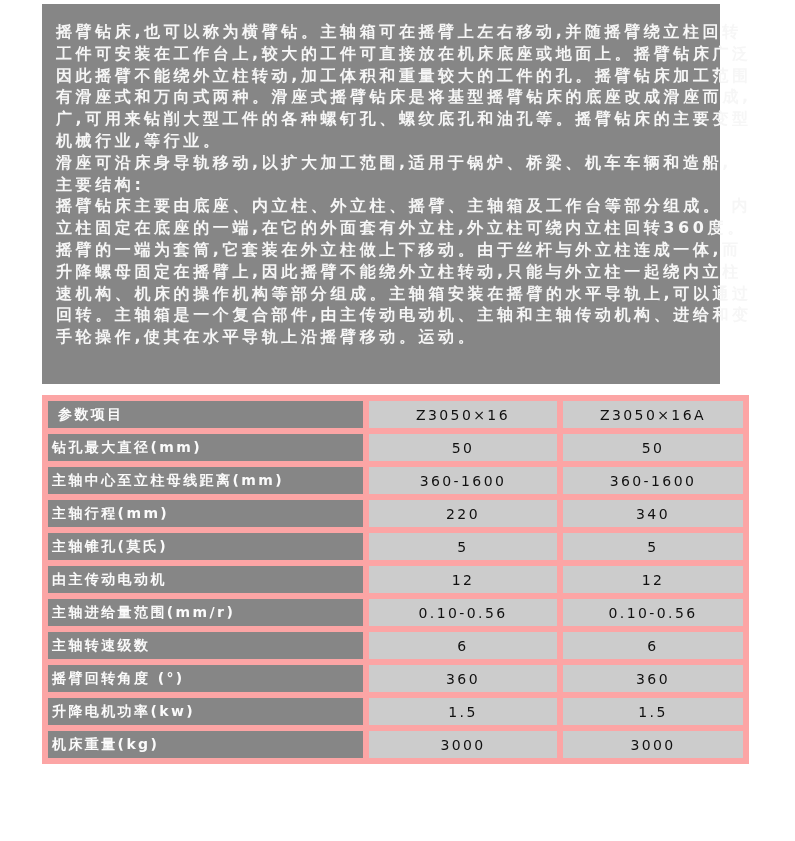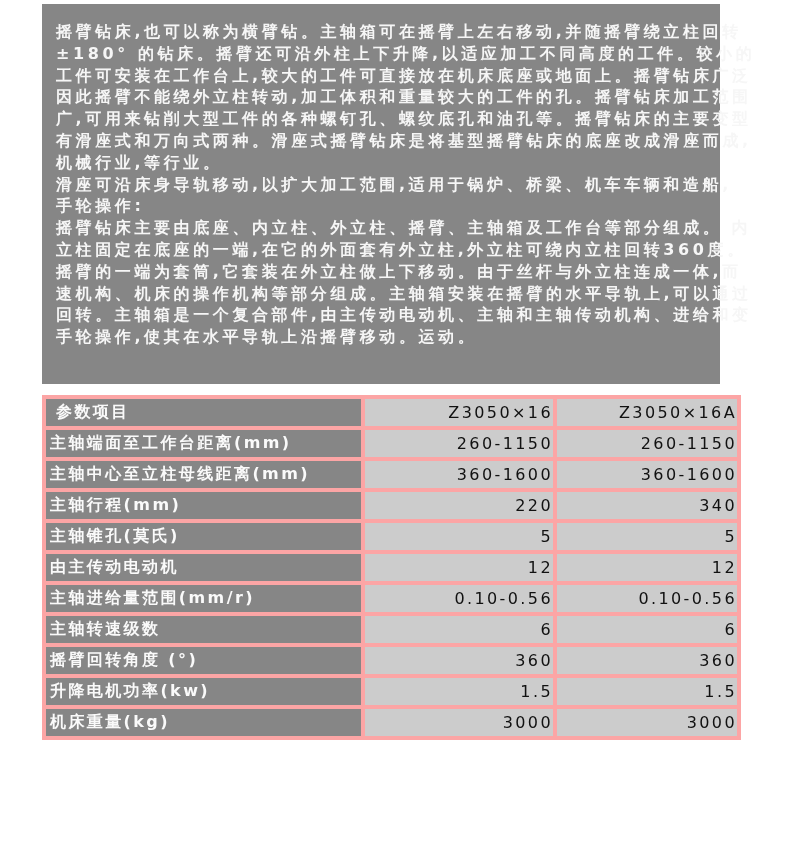--- a/index.html
+++ b/index.html
@@ -11,67 +11,67 @@
     }
     .intro .line {
       color: #f6f6f6; font-size: 16px; line-height: 21.8px; height: 21.8px;
       white-space: nowrap; letter-spacing: 3.6px; font-weight: bold;
     }
     .spec {
       position: absolute; left: 42px; top: 395px; width: 676px;
       border-collapse: collapse; table-layout: fixed;
     }
     .spec td {
-      height: 27px; padding: 0; border: 4px solid #fca5a5;
-      font-size: 16px; letter-spacing: 2.4px; white-space: nowrap;
+      height: 27px; padding: 0; border: 6px solid #fca5a5;
+      font-size: 14px; letter-spacing: 2.4px; white-space: nowrap;
     }
     .spec td.label {
       width: 305px; background: #868686; color: #fafafa; font-weight: bold;
       text-align: left; padding-left: 4px;
     }
     .spec tr.head td.label { padding-left: 10px; }
     .spec td.val {
-      background: #cccccc; color: #111111; text-align: right;
+      background: #cccccc; color: #111111; text-align: center;
       font-family: "DejaVu Sans", "Liberation Sans", sans-serif;
     }
     .spec td.v1 { width: 188px; }
     .spec td.v2 { width: 180px; }
   </style>
 </head>
 <body>
 
 <div class="intro">
   <div class="line">摇臂钻床,也可以称为横臂钻。主轴箱可在摇臂上左右移动,并随摇臂绕立柱回转</div>
-  <div class="line">±180° 的钻床。摇臂还可沿外柱上下升降,以适应加工不同高度的工件。较小的</div>
   <div class="line">工件可安装在工作台上,较大的工件可直接放在机床底座或地面上。摇臂钻床广泛</div>
   <div class="line">因此摇臂不能绕外立柱转动,加工体积和重量较大的工件的孔。摇臂钻床加工范围</div>
+  <div class="line">有滑座式和万向式两种。滑座式摇臂钻床是将基型摇臂钻床的底座改成滑座而成,</div>
   <div class="line">广,可用来钻削大型工件的各种螺钉孔、螺纹底孔和油孔等。摇臂钻床的主要变型</div>
-  <div class="line">有滑座式和万向式两种。滑座式摇臂钻床是将基型摇臂钻床的底座改成滑座而成,</div>
   <div class="line">机械行业,等行业。</div>
   <div class="line">滑座可沿床身导轨移动,以扩大加工范围,适用于锅炉、桥梁、机车车辆和造船,</div>
-  <div class="line">手轮操作:</div>
+  <div class="line">主要结构:</div>
   <div class="line">摇臂钻床主要由底座、内立柱、外立柱、摇臂、主轴箱及工作台等部分组成。  内</div>
   <div class="line">立柱固定在底座的一端,在它的外面套有外立柱,外立柱可绕内立柱回转360度。</div>
   <div class="line">摇臂的一端为套筒,它套装在外立柱做上下移动。由于丝杆与外立柱连成一体,而</div>
+  <div class="line">升降螺母固定在摇臂上,因此摇臂不能绕外立柱转动,只能与外立柱一起绕内立柱</div>
   <div class="line">速机构、机床的操作机构等部分组成。主轴箱安装在摇臂的水平导轨上,可以通过</div>
   <div class="line">回转。主轴箱是一个复合部件,由主传动电动机、主轴和主轴传动机构、进给和变</div>
   <div class="line">手轮操作,使其在水平导轨上沿摇臂移动。运动。</div>
 </div>
 
 <table class="spec">
   <tbody>
       <tr class="head">
     <td class="label">参数项目</td>
     <td class="val v1">Z3050×16</td>
     <td class="val v2">Z3050×16A</td>
   </tr>
   <tr>
-    <td class="label">主轴端面至工作台距离(mm)</td>
-    <td class="val v1">260-1150</td>
-    <td class="val v2">260-1150</td>
+    <td class="label">钻孔最大直径(mm)</td>
+    <td class="val v1">50</td>
+    <td class="val v2">50</td>
   </tr>
   <tr>
     <td class="label">主轴中心至立柱母线距离(mm)</td>
     <td class="val v1">360-1600</td>
     <td class="val v2">360-1600</td>
   </tr>
   <tr>
     <td class="label">主轴行程(mm)</td>
     <td class="val v1">220</td>
     <td class="val v2">340</td>

